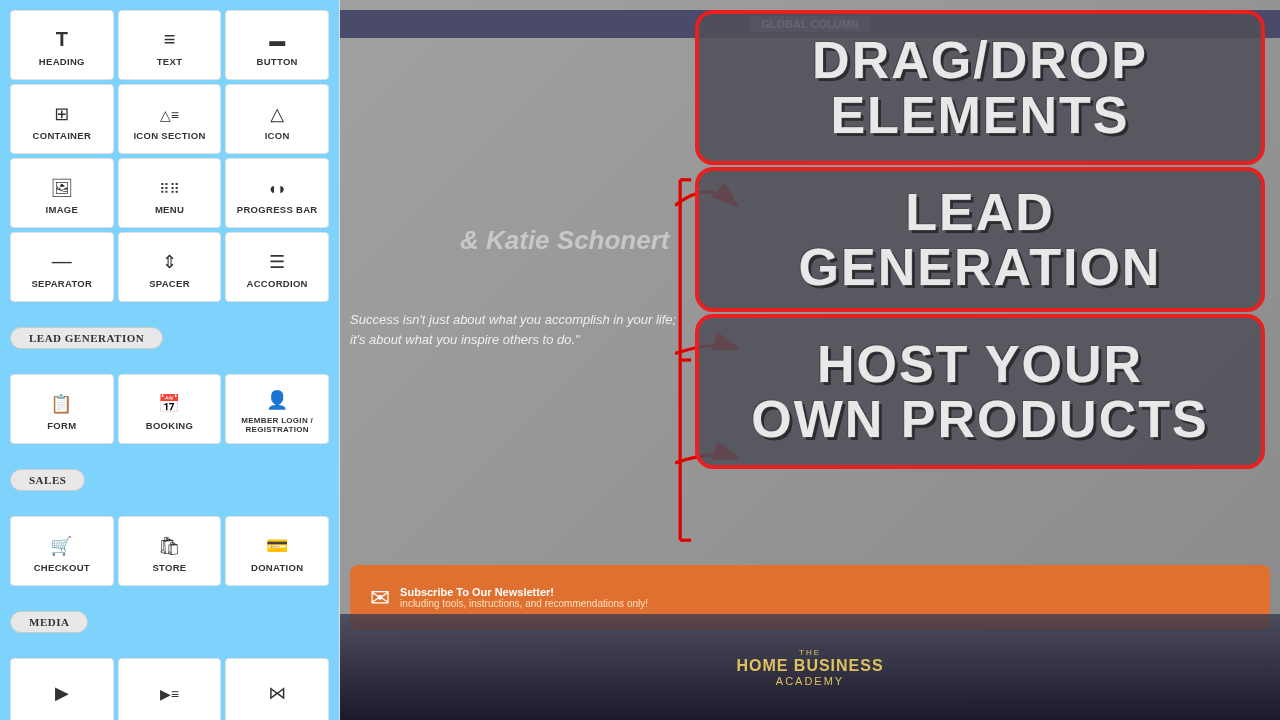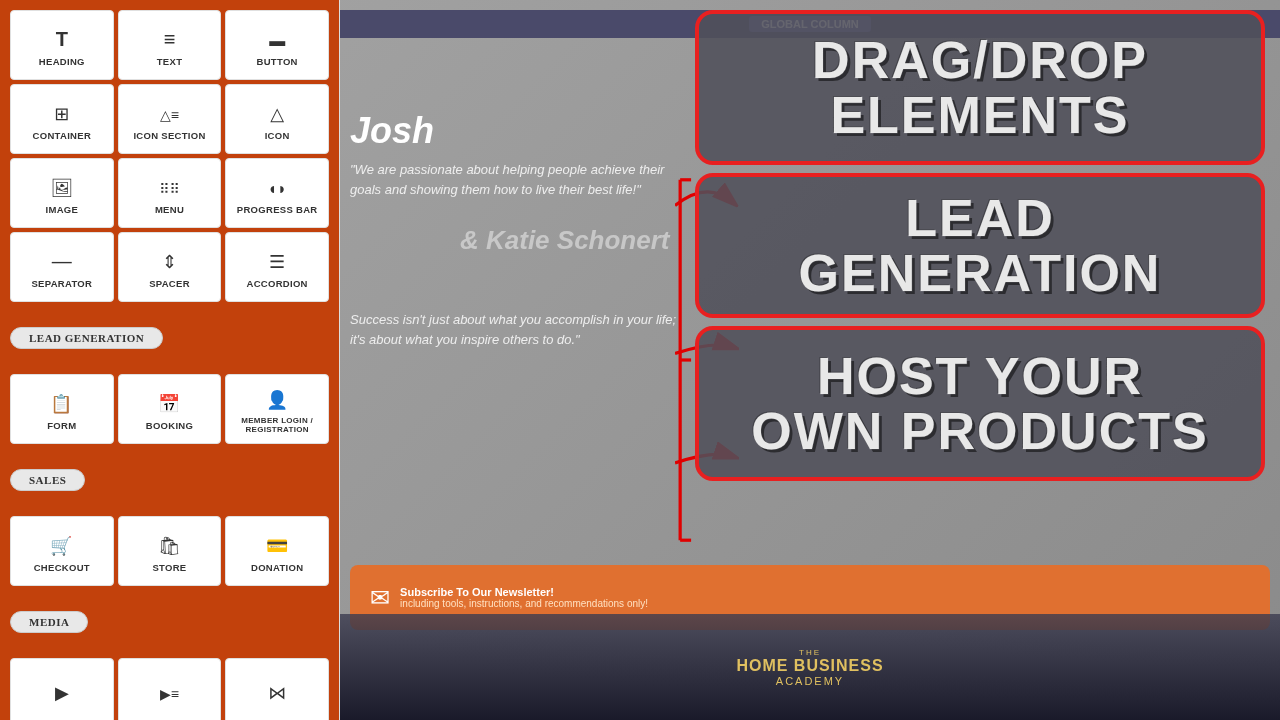--- a/index.html
+++ b/index.html
@@ -9,21 +9,21 @@
       overflow: hidden;
       font-family: Arial, sans-serif;
       display: flex;
       background: #ccc;
     }
 
     
     .sidebar {
       width: 340px;
       min-width: 340px;
-      background: #c2410c;
+      background: #7dd3fc;
       height: 720px;
       overflow-y: auto;
       border-right: 1px solid #ddd;
       padding: 10px 5px;
     }
     .sidebar-grid {
       display: grid;
       grid-template-columns: repeat(3, 1fr);
       gap: 4px;
       padding: 0 5px;
@@ -208,21 +208,21 @@
     
     .overlay-cards {
       position: absolute;
       top: 5px;
       left: 340px;
       right: 0;
       z-index: 10;
       padding: 5px 15px;
       display: flex;
       flex-direction: column;
-      gap: 8px;
+      gap: 2px;
     }
     .overlay-card {
       background: rgba(80, 80, 90, 0.88);
       border: 4px solid #e82020;
       border-radius: 18px;
       display: flex;
       align-items: center;
       justify-content: center;
       padding: 10px 20px;
     }
@@ -407,24 +407,20 @@
 
 <div class="main">
 
   <div class="website-preview"></div>
 
   <div class="top-bar">
     <span class="top-bar-label">GLOBAL COLUMN</span>
   </div>
 
 
-  <div class="preview-body">
-    <div class="preview-name">Josh</div>
-    <div class="preview-quote">"We are passionate about helping people achieve their goals and showing them how to live their best life!"</div>
-  </div>
 
   <div class="preview-quote2">Success isn't just about what you accomplish in your life; it's about what you inspire others to do."</div>
 
   <div class="preview-name2">&amp; Katie Schonert</div>
 
   <div class="newsletter-bar">
     <span class="newsletter-icon">✉</span>
     <div>
       <div style="font-size:11px;color:#fff;font-weight:bold;">Subscribe To Our Newsletter!</div>
       <div style="font-size:10px;color:#ffe0c0;">including tools, instructions, and recommendations only!</div>

